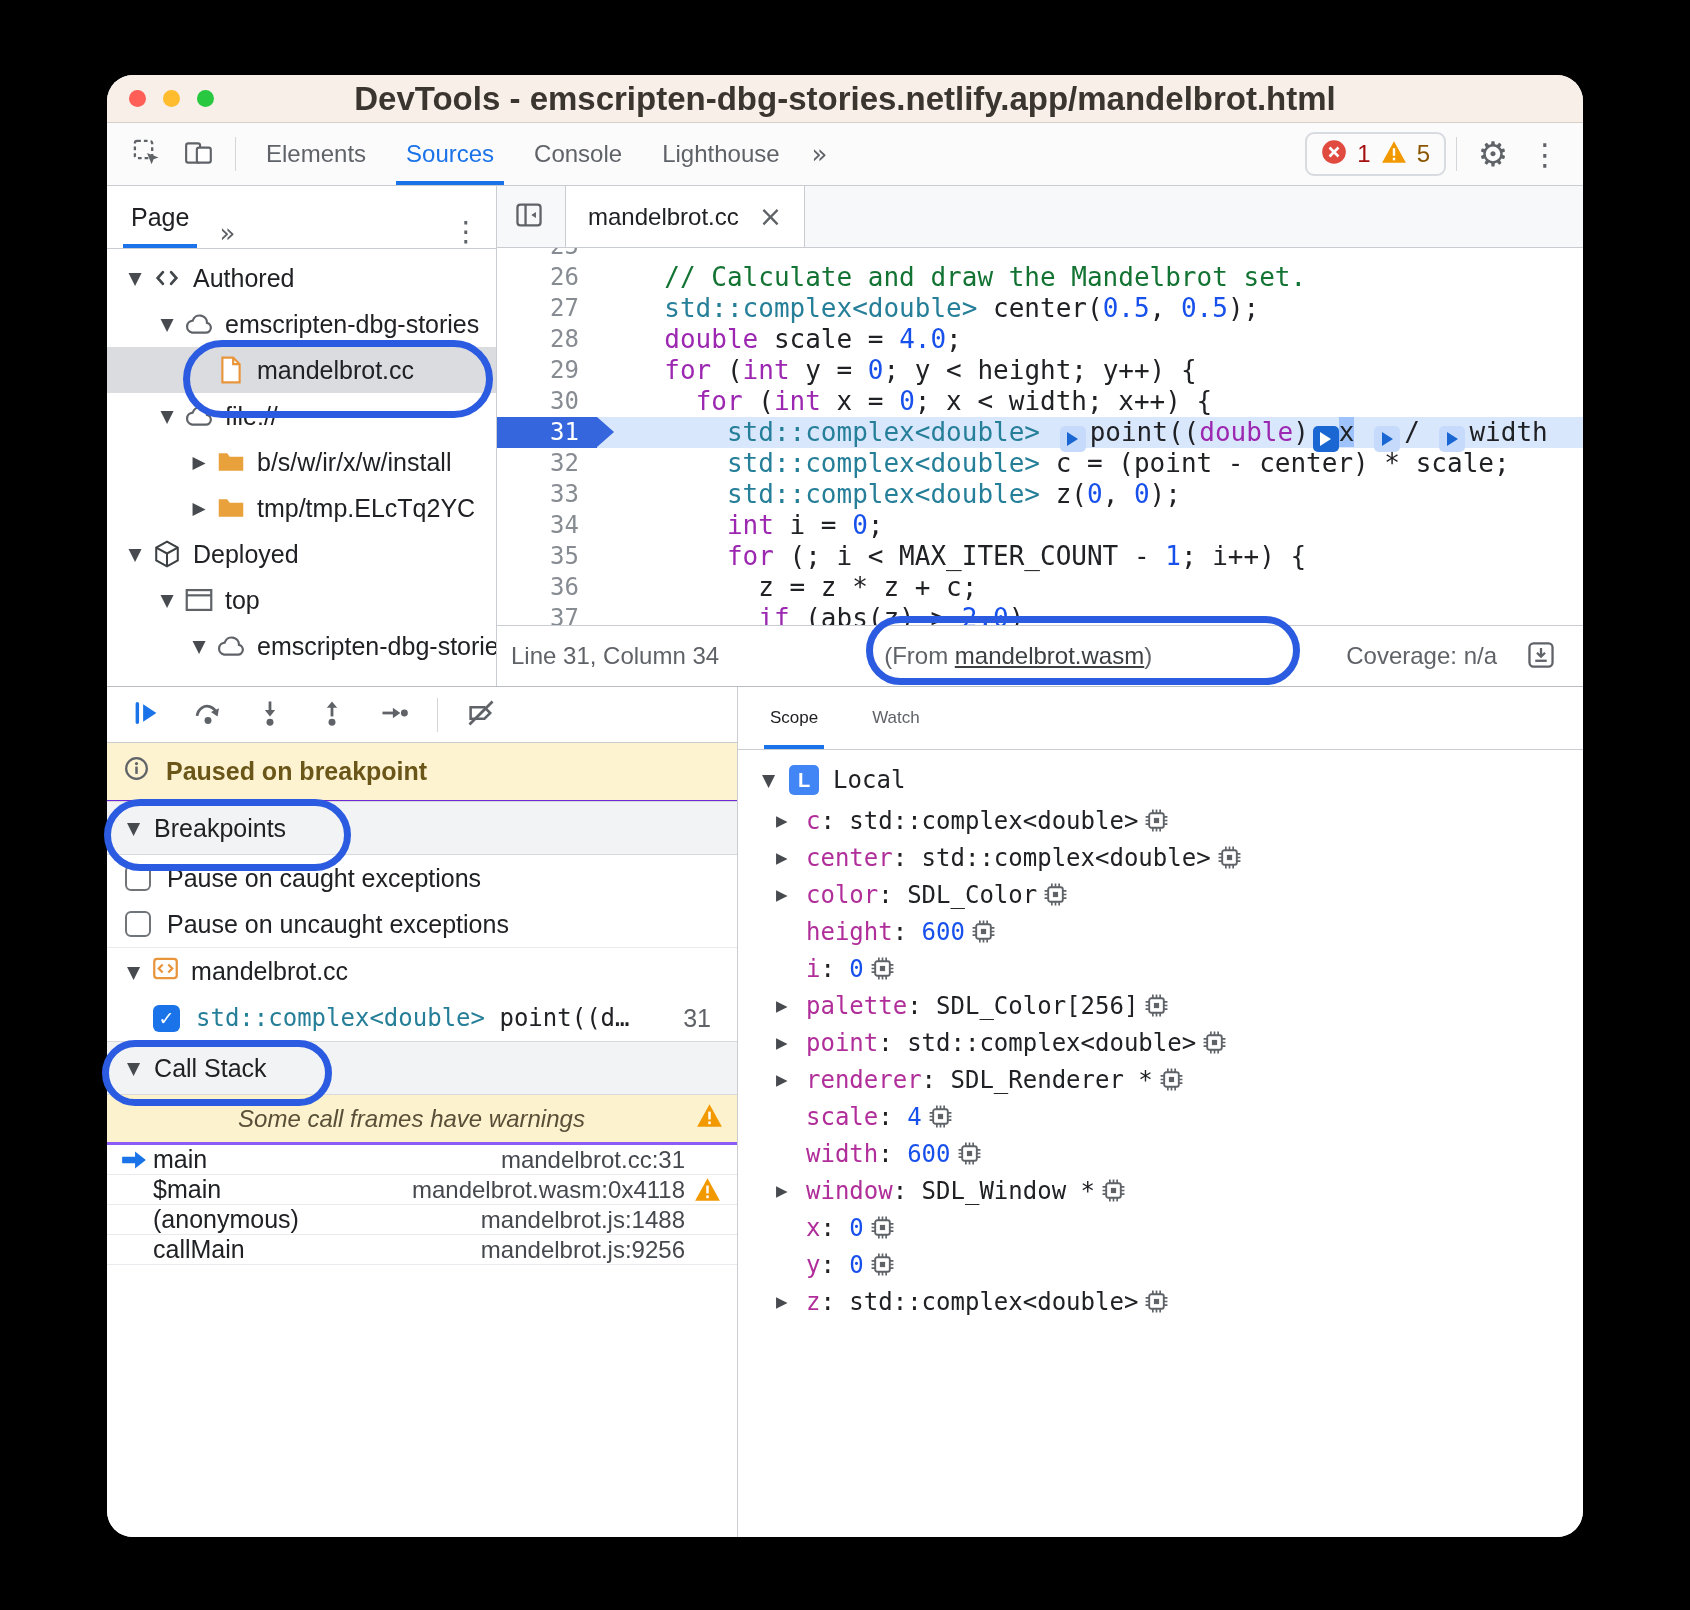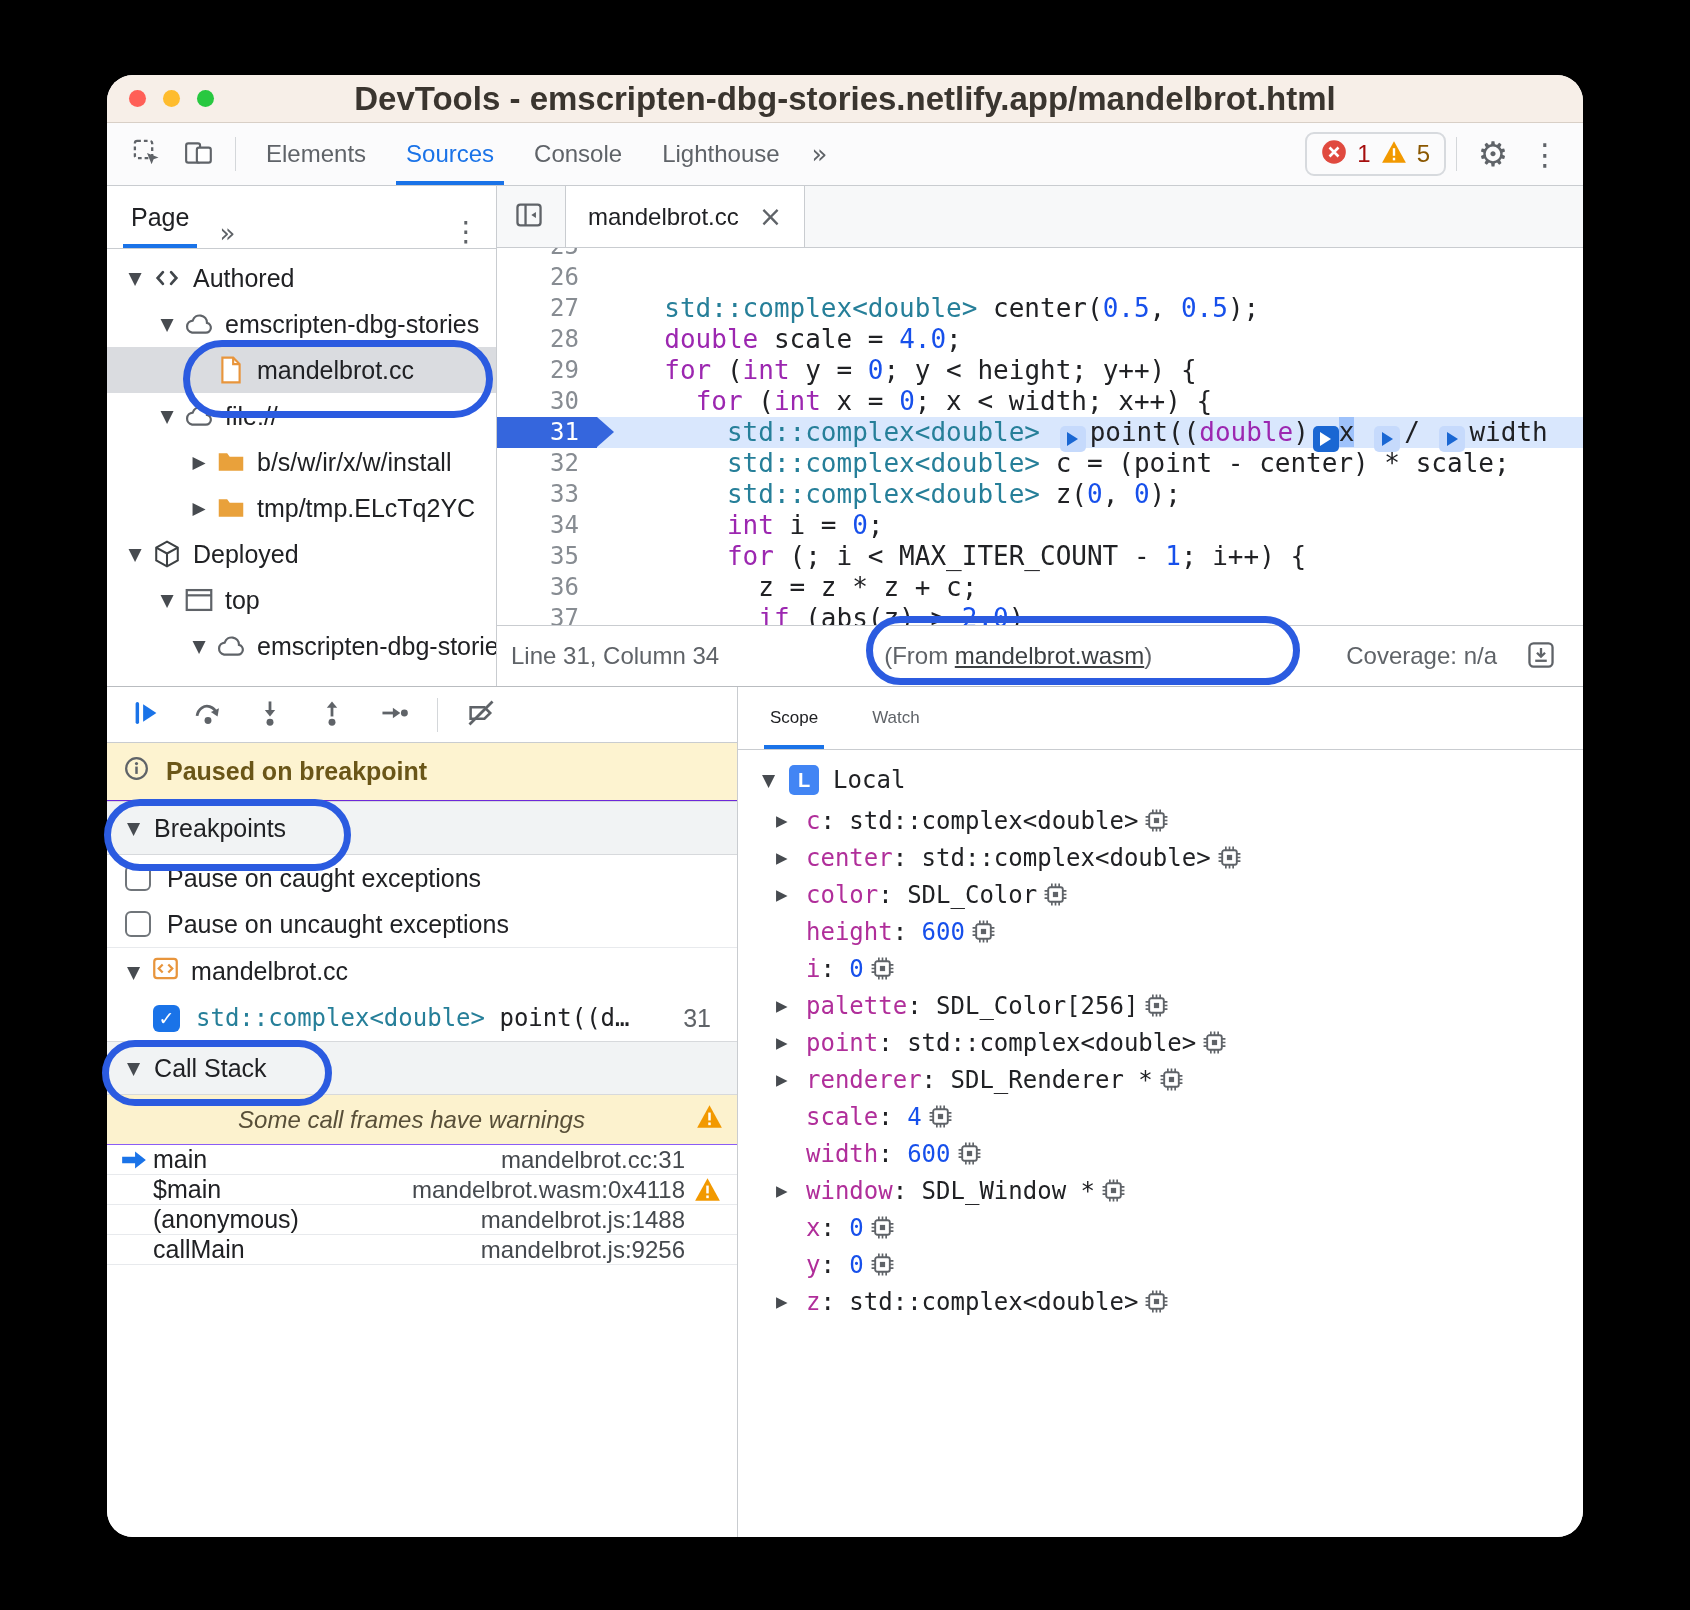--- a/index.html
+++ b/index.html
@@ -113,21 +113,21 @@
              font-size:25px; color:#202124; }
   .chk { width:26px; height:26px; border:2px solid #70757a; border-radius:6px; background:#fff; flex:0 0 26px; }
   .bp-group { flex:0 0 48px; border-top:1px solid #e8eaed; display:flex; align-items:center;
               gap:12px; padding-left:20px; font-size:25px; color:#202124; }
   .bp-entry { flex:0 0 46px; display:flex; align-items:center; gap:16px; padding:0 26px 0 46px;
               font-family:"DejaVu Sans Mono", monospace; font-size:24px; }
   .bp-check { width:27px; height:27px; background:#1a73e8; border-radius:6px; color:#fff;
               display:flex; align-items:center; justify-content:center; font-size:19px; flex:0 0 27px; }
   .bp-code { overflow:hidden; white-space:nowrap; }
   .bp-line { margin-left:auto; color:#5f6368; font-family:"Liberation Sans", sans-serif; font-size:25px; }
-  .warn-bar { flex:0 0 50px; background:#fcf2ce; border-bottom:1px solid #8b5cf6;
+  .warn-bar { flex:0 0 50px; background:#fcf2ce; border-bottom:3px solid #8b5cf6;
               display:flex; align-items:center; padding:0 14px 0 20px; font-size:24px;
               font-style:italic; color:#584f38; }
   .warn-bar .msg { flex:1; text-align:center; }
   .frame-row { flex:0 0 51px; display:flex; align-items:center; border-bottom:1px solid #e8eaed;
                font-size:25px; color:#202124; padding:0 16px 0 8px; }
   .frame-marker { width:38px; flex:0 0 38px; display:flex; justify-content:center; }
   .frame-loc { margin-left:auto; display:flex; align-items:center; gap:8px; color:#45494e; font-size:24px; }
   .frame-warn { width:28px; flex:0 0 28px; display:flex; justify-content:center; }
 
   .scope-panel { flex:1; display:flex; flex-direction:column; min-width:0; background:#fff; }
@@ -310,21 +310,21 @@
               </svg></span>
         </button>
         <div class="file-tab">
           <span>mandelbrot.cc</span>
           <span class="close glyph">×</span>
         </div>
       </div>
       <div class="code-area">
         <div class="code-scroll" id="code-lines">
             <div class="code-line"><div class="gutter">25</div><div class="code-text"></div></div>
-            <div class="code-line"><div class="gutter">26</div><div class="code-text"><span class="tk-p">  </span></div></div>
+            <div class="code-line"><div class="gutter">26</div><div class="code-text"><span class="tk-p">  </span><span class="tk-c">// Calculate and draw the Mandelbrot set.</span></div></div>
             <div class="code-line"><div class="gutter">27</div><div class="code-text"><span class="tk-p">  </span><span class="tk-t">std::complex&lt;double&gt;</span><span class="tk-p"> center(</span><span class="tk-n">0.5</span><span class="tk-p">, </span><span class="tk-n">0.5</span><span class="tk-p">);</span></div></div>
             <div class="code-line"><div class="gutter">28</div><div class="code-text"><span class="tk-p">  </span><span class="tk-k">double</span><span class="tk-p"> scale = </span><span class="tk-n">4.0</span><span class="tk-p">;</span></div></div>
             <div class="code-line"><div class="gutter">29</div><div class="code-text"><span class="tk-p">  </span><span class="tk-k">for</span><span class="tk-p"> (</span><span class="tk-k">int</span><span class="tk-p"> y = </span><span class="tk-n">0</span><span class="tk-p">; y &lt; height; y++) {</span></div></div>
             <div class="code-line"><div class="gutter">30</div><div class="code-text"><span class="tk-p">    </span><span class="tk-k">for</span><span class="tk-p"> (</span><span class="tk-k">int</span><span class="tk-p"> x = </span><span class="tk-n">0</span><span class="tk-p">; x &lt; width; x++) {</span></div></div>
             <div class="code-line active"><div class="gutter exec">31</div><div class="code-text"><span class="tk-p">      </span><span class="tk-t">std::complex&lt;double&gt;</span><span class="tk-p"> </span><span class="inline-chip"><i></i></span><span class="tk-p">point((</span><span class="tk-k">double</span><span class="tk-p">)</span><span class="inline-chip dark"><i></i></span><span class="tk-p sel">x</span><span class="tk-p"> </span><span class="inline-chip"><i></i></span><span class="tk-p">/ </span><span class="inline-chip"><i></i></span><span class="tk-p">width</span></div></div>
             <div class="code-line"><div class="gutter">32</div><div class="code-text"><span class="tk-p">      </span><span class="tk-t">std::complex&lt;double&gt;</span><span class="tk-p"> c = (point - center) * scale;</span></div></div>
             <div class="code-line"><div class="gutter">33</div><div class="code-text"><span class="tk-p">      </span><span class="tk-t">std::complex&lt;double&gt;</span><span class="tk-p"> z(</span><span class="tk-n">0</span><span class="tk-p">, </span><span class="tk-n">0</span><span class="tk-p">);</span></div></div>
             <div class="code-line"><div class="gutter">34</div><div class="code-text"><span class="tk-p">      </span><span class="tk-k">int</span><span class="tk-p"> i = </span><span class="tk-n">0</span><span class="tk-p">;</span></div></div>
             <div class="code-line"><div class="gutter">35</div><div class="code-text"><span class="tk-p">      </span><span class="tk-k">for</span><span class="tk-p"> (; i &lt; MAX_ITER_COUNT - </span><span class="tk-n">1</span><span class="tk-p">; i++) {</span></div></div>
             <div class="code-line"><div class="gutter">36</div><div class="code-text"><span class="tk-p">        </span><span class="tk-p">z = z * z + c;</span></div></div>

